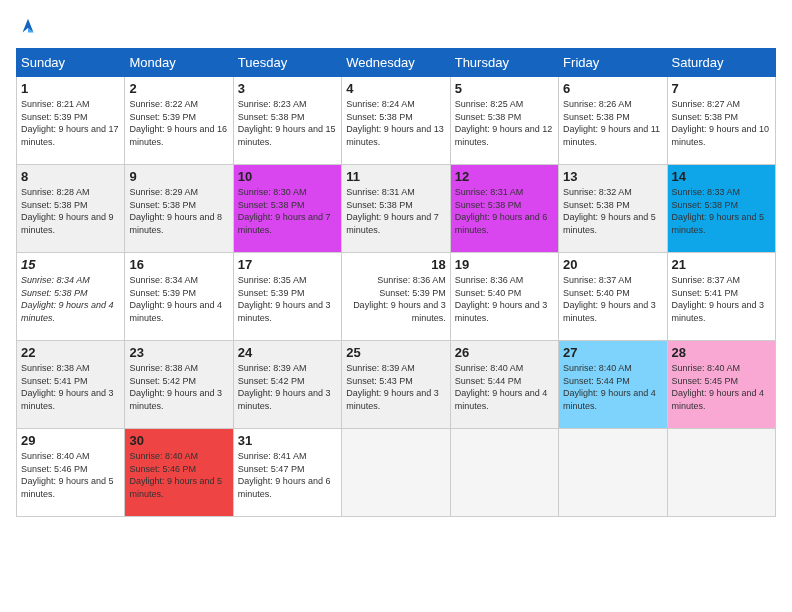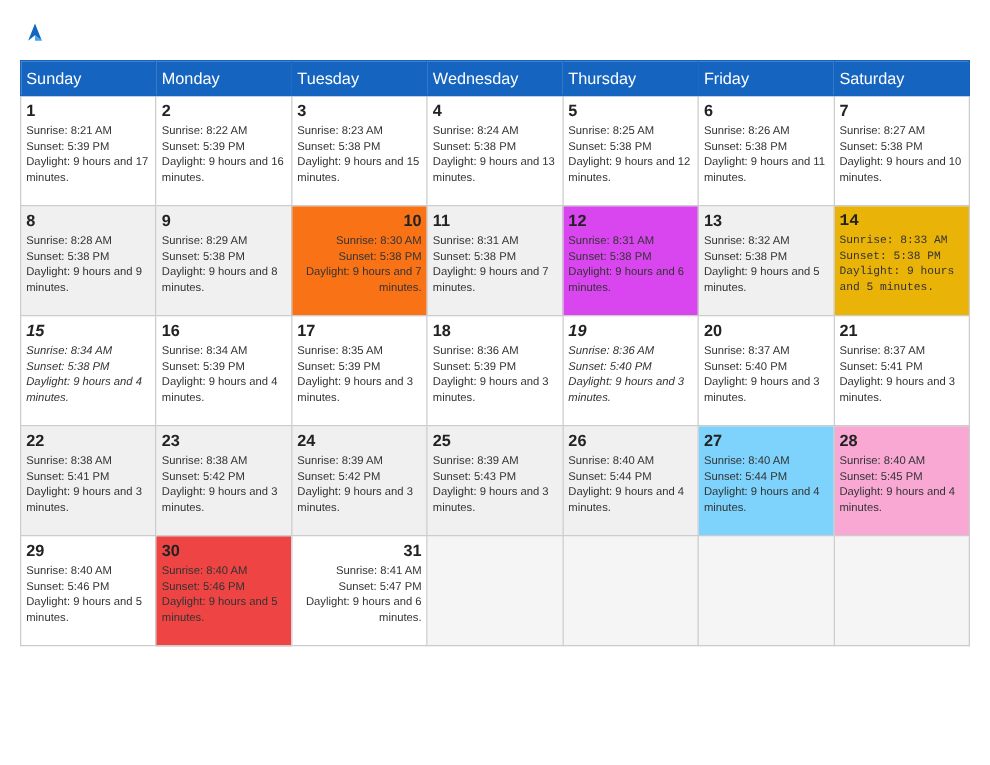--- a/index.html
+++ b/index.html
@@ -176,21 +176,21 @@
           </div>
         </td>
           <td style="background: rgb(240, 240, 240);">
           <span class="day-num">9</span>
           <div class="day-info">
             Sunrise: 8:29 AM<br>
             Sunset: 5:38 PM<br>
             Daylight: 9 hours and 8 minutes.
           </div>
         </td>
-          <td style="background: #f97316; text-align: right;">
+          <td style="background: #d946ef;">
           <span class="day-num">10</span>
           <div class="day-info">
             Sunrise: 8:30 AM<br>
             Sunset: 5:38 PM<br>
             Daylight: 9 hours and 7 minutes.
           </div>
         </td>
           <td style="background: rgb(240, 240, 240);">
           <span class="day-num">11</span>
           <div class="day-info">
@@ -208,21 +208,21 @@
           </div>
         </td>
           <td style="background: rgb(240, 240, 240);">
           <span class="day-num">13</span>
           <div class="day-info">
             Sunrise: 8:32 AM<br>
             Sunset: 5:38 PM<br>
             Daylight: 9 hours and 5 minutes.
           </div>
         </td>
-          <td style="background: #eab308; font-family: Liberation Mono, monospace;">
+          <td style="background: #0ea5e9;">
           <span class="day-num">14</span>
           <div class="day-info">
             Sunrise: 8:33 AM<br>
             Sunset: 5:38 PM<br>
             Daylight: 9 hours and 5 minutes.
           </div>
         </td>
         </tr>
         <tr>
           <td style="background: rgb(255, 255, 255); font-style: italic;">
@@ -242,29 +242,29 @@
           </div>
         </td>
           <td style="background: rgb(255, 255, 255);">
           <span class="day-num">17</span>
           <div class="day-info">
             Sunrise: 8:35 AM<br>
             Sunset: 5:39 PM<br>
             Daylight: 9 hours and 3 minutes.
           </div>
         </td>
-          <td style="background: rgb(255, 255, 255);">
+          <td style="background: rgb(255, 255, 255); text-align: right;">
           <span class="day-num">18</span>
           <div class="day-info">
             Sunrise: 8:36 AM<br>
             Sunset: 5:39 PM<br>
             Daylight: 9 hours and 3 minutes.
           </div>
         </td>
-          <td style="background: rgb(255, 255, 255); font-style: italic;">
+          <td style="background: rgb(255, 255, 255);">
           <span class="day-num">19</span>
           <div class="day-info">
             Sunrise: 8:36 AM<br>
             Sunset: 5:40 PM<br>
             Daylight: 9 hours and 3 minutes.
           </div>
         </td>
           <td style="background: rgb(255, 255, 255);">
           <span class="day-num">20</span>
           <div class="day-info">
@@ -350,21 +350,21 @@
           </div>
         </td>
           <td style="background: #ef4444; margin-top: 44px;">
           <span class="day-num">30</span>
           <div class="day-info">
             Sunrise: 8:40 AM<br>
             Sunset: 5:46 PM<br>
             Daylight: 9 hours and 5 minutes.
           </div>
         </td>
-          <td style="background: rgb(255, 255, 255); text-align: right;">
+          <td style="background: rgb(255, 255, 255);">
           <span class="day-num">31</span>
           <div class="day-info">
             Sunrise: 8:41 AM<br>
             Sunset: 5:47 PM<br>
             Daylight: 9 hours and 6 minutes.
           </div>
         </td>
           <td class="empty-cell" style="background: rgb(248, 248, 248);"></td>
           <td class="empty-cell" style="background: rgb(248, 248, 248);"></td>
           <td class="empty-cell" style="background: rgb(248, 248, 248);"></td>

